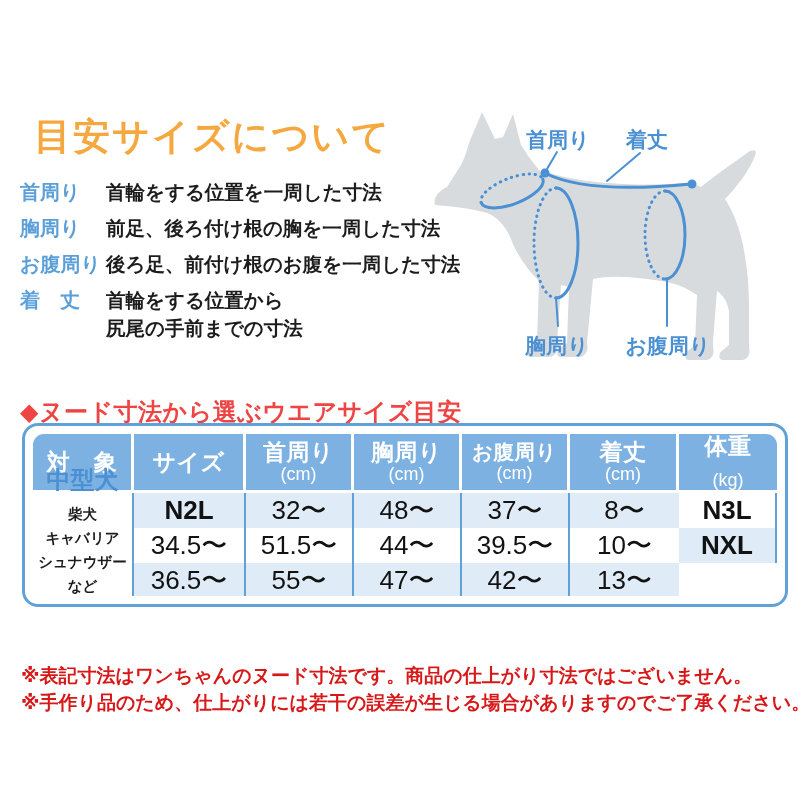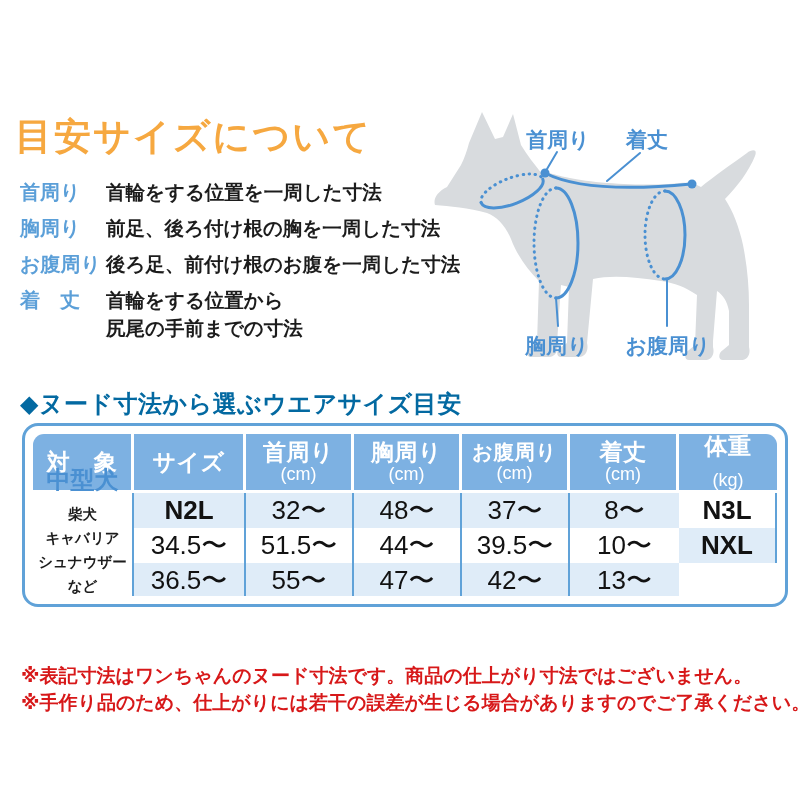--- a/index.html
+++ b/index.html
@@ -3,21 +3,21 @@
 <meta charset="utf-8">
 <style>
   html,body{margin:0;padding:0;}
   body{
     width:800px;height:800px;position:relative;background:#ffffff;
     font-family:"Liberation Sans","DejaVu Sans",sans-serif;
     -webkit-font-smoothing:antialiased;overflow:hidden;
   }
   
   .page-title{
-    position:absolute;left:15px;top:112px;
+    position:absolute;left:34px;top:112px;
     font-size:37px;font-weight:700;color:#f6a840;letter-spacing:2px;
   }
   
   .def-list{position:absolute;left:20px;top:181px;width:420px;}
   .def-row{display:flex;margin-bottom:13px;align-items:flex-start;}
   .def-term{
     width:86px;flex:0 0 86px;font-size:20px;font-weight:700;color:#5b9fd8;line-height:23px;
   }
   .def-desc{
     font-size:19.5px;font-weight:600;color:#1c1c1c;line-height:23px;white-space:nowrap;
@@ -25,22 +25,22 @@
   .def-desc .line2{display:block;margin-top:5px;}
   
   .diagram{position:absolute;left:415px;top:95px;width:380px;height:290px;}
   .diagram svg{display:block;}
   .anno-solid{fill:none;stroke:#4a90d2;stroke-width:3;stroke-linecap:round;}
   .anno-dot{fill:none;stroke:#4a90d2;stroke-width:3;stroke-linecap:round;stroke-dasharray:0.5 5.5;}
   .anno-thin{fill:none;stroke:#4a90d2;stroke-width:2;stroke-linecap:round;}
   .anno-text{font-size:21px;font-weight:700;fill:#4a90d2;text-anchor:middle;}
   
   .section-heading{
-    position:absolute;left:20px;top:388px;
-    font-size:24px;font-weight:700;color:#0369a1;letter-spacing:0.5px;
+    position:absolute;left:20px;top:396px;
+    font-size:24px;font-weight:700;color:#ef4444;letter-spacing:0.5px;
   }
   
   .size-table{
     position:absolute;left:22px;top:423px;width:766px;height:184px;
     border:3px solid #60a2d8;border-radius:16px;background:#ffffff;
     padding:8px;box-sizing:border-box;
   }
   .size-grid{
     width:100%;height:100%;display:grid;
     grid-template-columns:101px 112px 108px 108px 108px 109px 1fr;

